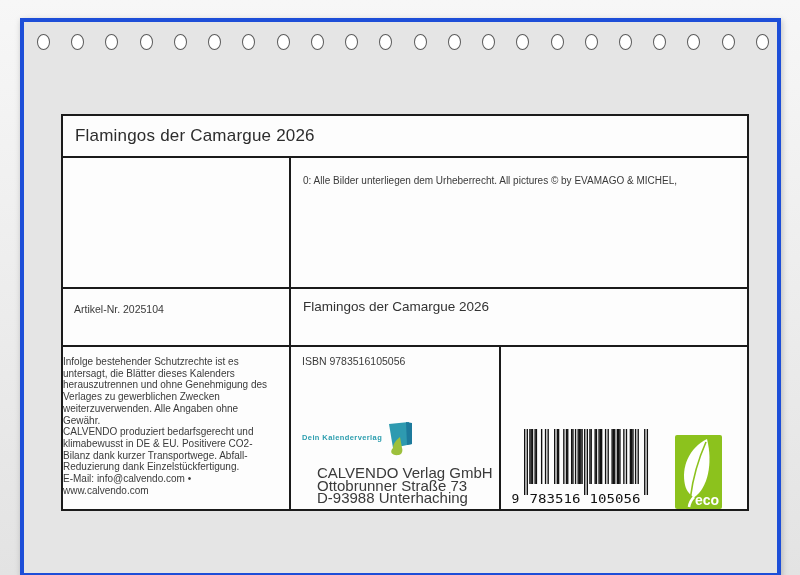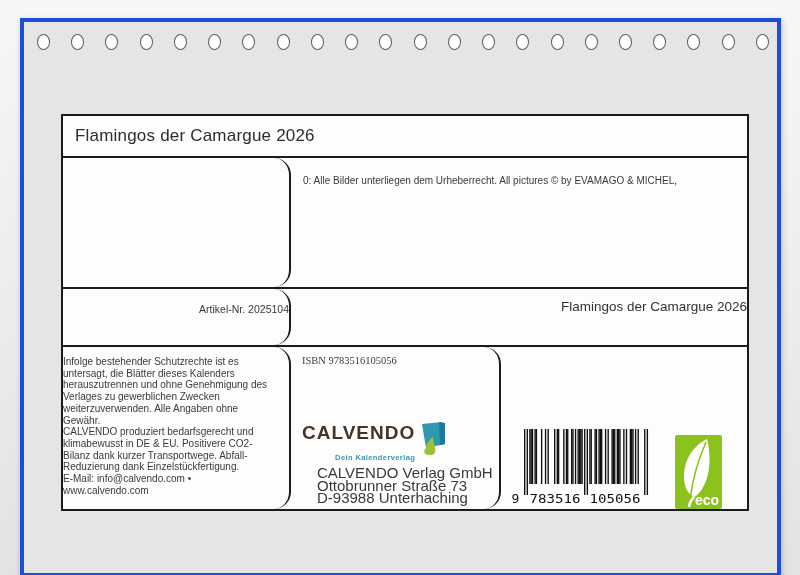--- a/index.html
+++ b/index.html
@@ -34,42 +34,42 @@
   .tbl {
     position: absolute; left: 37px; top: 92px;
     width: 688px; height: 397px;
     border: 2px solid #1b1b1b;
     background: #fdfdfd;
   }
   .row { display: flex; width: 100%; }
   .row + .row { border-top: 2px solid #1b1b1b; }
   .r1 { height: 40px; align-items: center; }
   .r2 { height: 131px; }
-  .r3 { height: 58px; text-align: right; }
+  .r3 { height: 58px; }
   .r4 { height: 164px; }
-  .cell { height: 100%; position: relative; border-radius: 17px; }
+  .cell { height: 100%; position: relative; }
   .cell.bordered { border-right: 2px solid #1b1b1b; }
   .c-left  { width: 228px; flex: none; }
   .c-mid   { width: 210px; flex: none; }
   .c-rest  { flex: 1; }
   .title-main {
     font-size: 17px; color: #2d2d2d;
     padding-left: 12px; letter-spacing: .2px;
   }
   .copyright-text {
     font-size: 10px; color: #3a3a3a;
     padding: 16px 14px 0 12px; line-height: 13px;
   }
   .article-no { font-size: 10.5px; color: #3a3a3a; padding: 14px 0 0 11px; }
   .title-sub  { font-size: 13.5px; color: #333; padding: 10px 0 0 12px; }
   .legal-text {
     font-size: 10px; line-height: 11.7px; color: #3a3a3a;
     padding: 9px 6px 0 0; white-space: pre-line;
   }
-  .isbn { position: absolute; left: 11px; top: 8px; font-size: 10.5px; color: #3a3a3a; font-family: Liberation Serif, serif; }
+  .isbn { position: absolute; left: 11px; top: 8px; font-size: 10.5px; color: #3a3a3a; }
   .logo-block { position: absolute; left: 11px; top: 76px; display: flex; align-items: flex-start; }
   .logo-textcol { display: flex; flex-direction: column; }
   .logo-word {
     font-size: 19px; font-weight: bold; letter-spacing: 1px;
     color: #463327; line-height: 20px;
   }
   .logo-tagline {
     font-size: 7.5px; font-weight: bold; color: #2b9dae;
     text-align: right; letter-spacing: .4px; margin-top: 10px;
   }
@@ -144,21 +144,20 @@
 Reduzierung dank Einzelstückfertigung.
 E-Mail: info@calvendo.com •
 www.calvendo.com</div>
       </div>
 
       <div class="cell c-mid bordered">
         <div class="isbn">ISBN 9783516105056</div>
 
         <div class="logo-block">
           <div class="logo-textcol">
-            <div class="logo-word">CALVENDO</div>
             <div class="logo-tagline">Dein Kalenderverlag</div>
           </div>
           <span class="logo-icon">
             <svg width="27" height="35" viewBox="0 0 27 35">
               <polygon points="3,2 23,0 26,22 7,26" fill="#2e9ab0"></polygon>
               <polygon points="20,0 26,1 26,22 21,23" fill="#1d7a9c"></polygon>
               <path d="M7,26 C3,30 6,34 13,33 C16,32 17,29 16,26 L14,15 C10,18 7,22 7,26 Z" fill="#9dc03c"></path>
             </svg>
           </span>
         </div>

